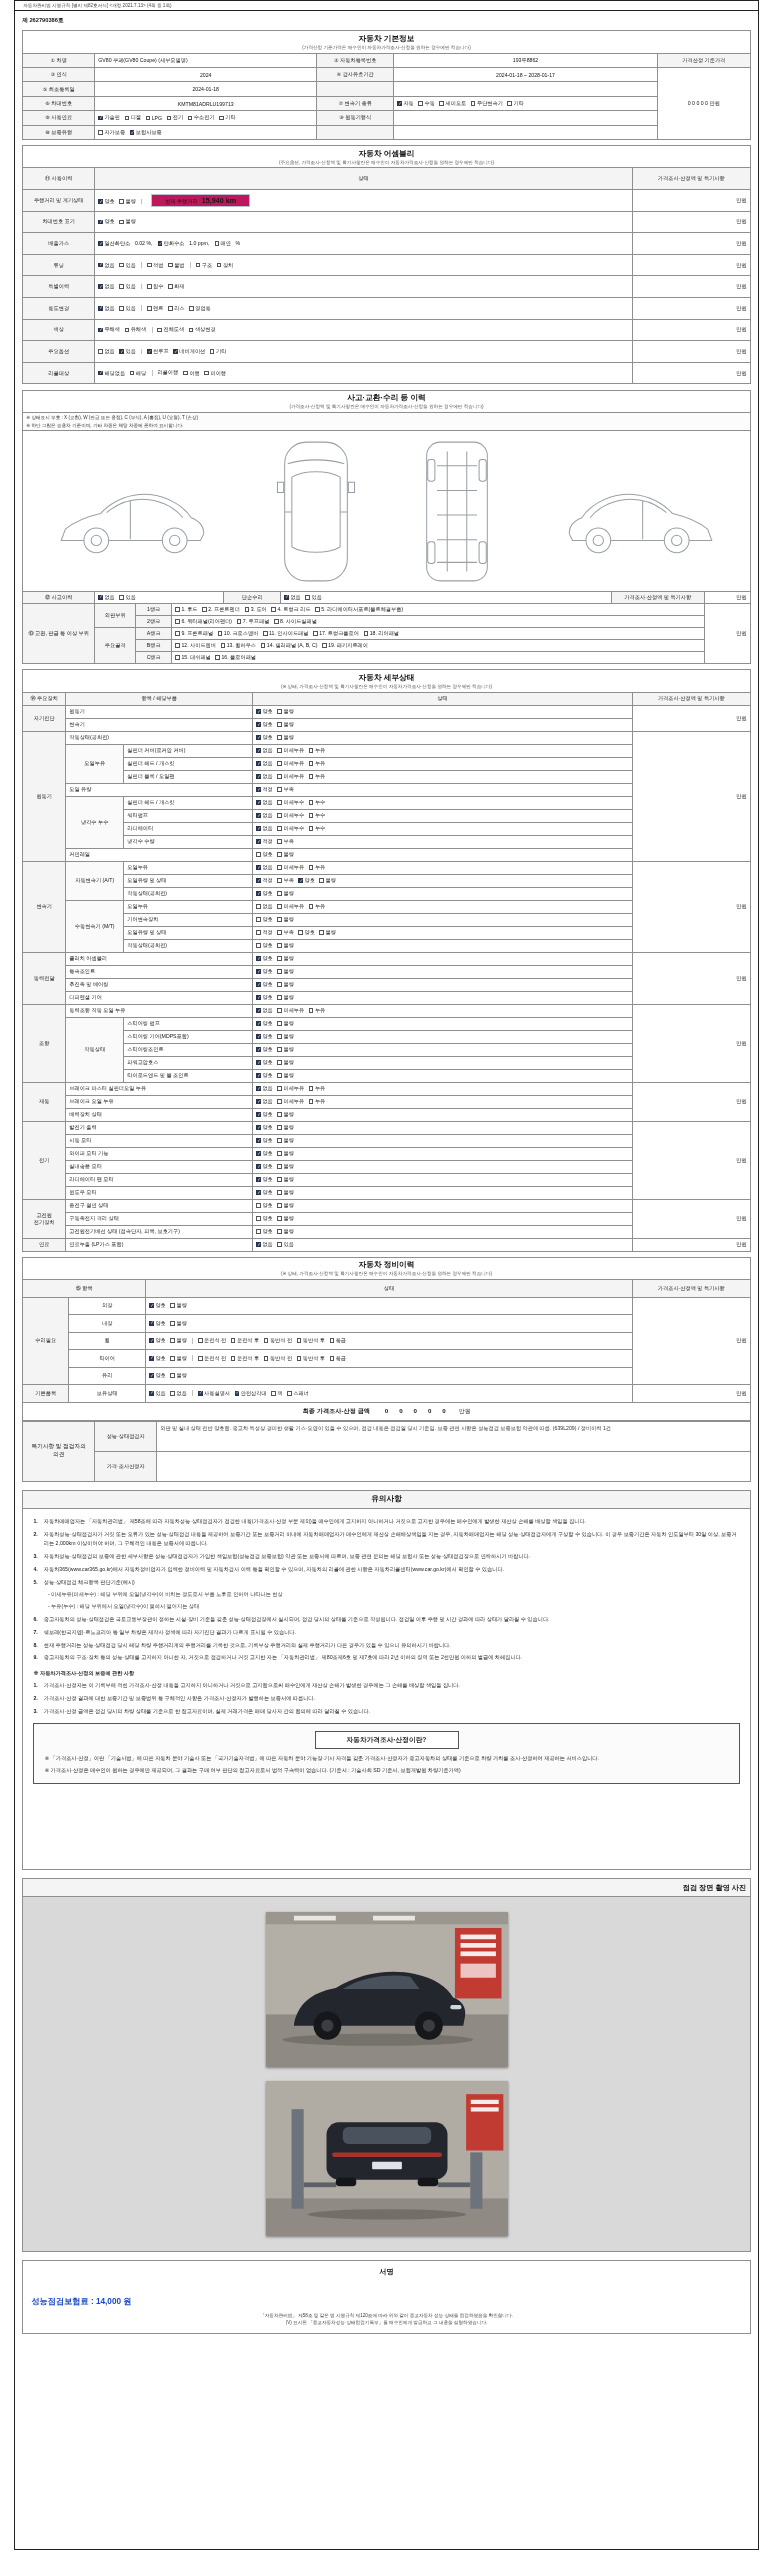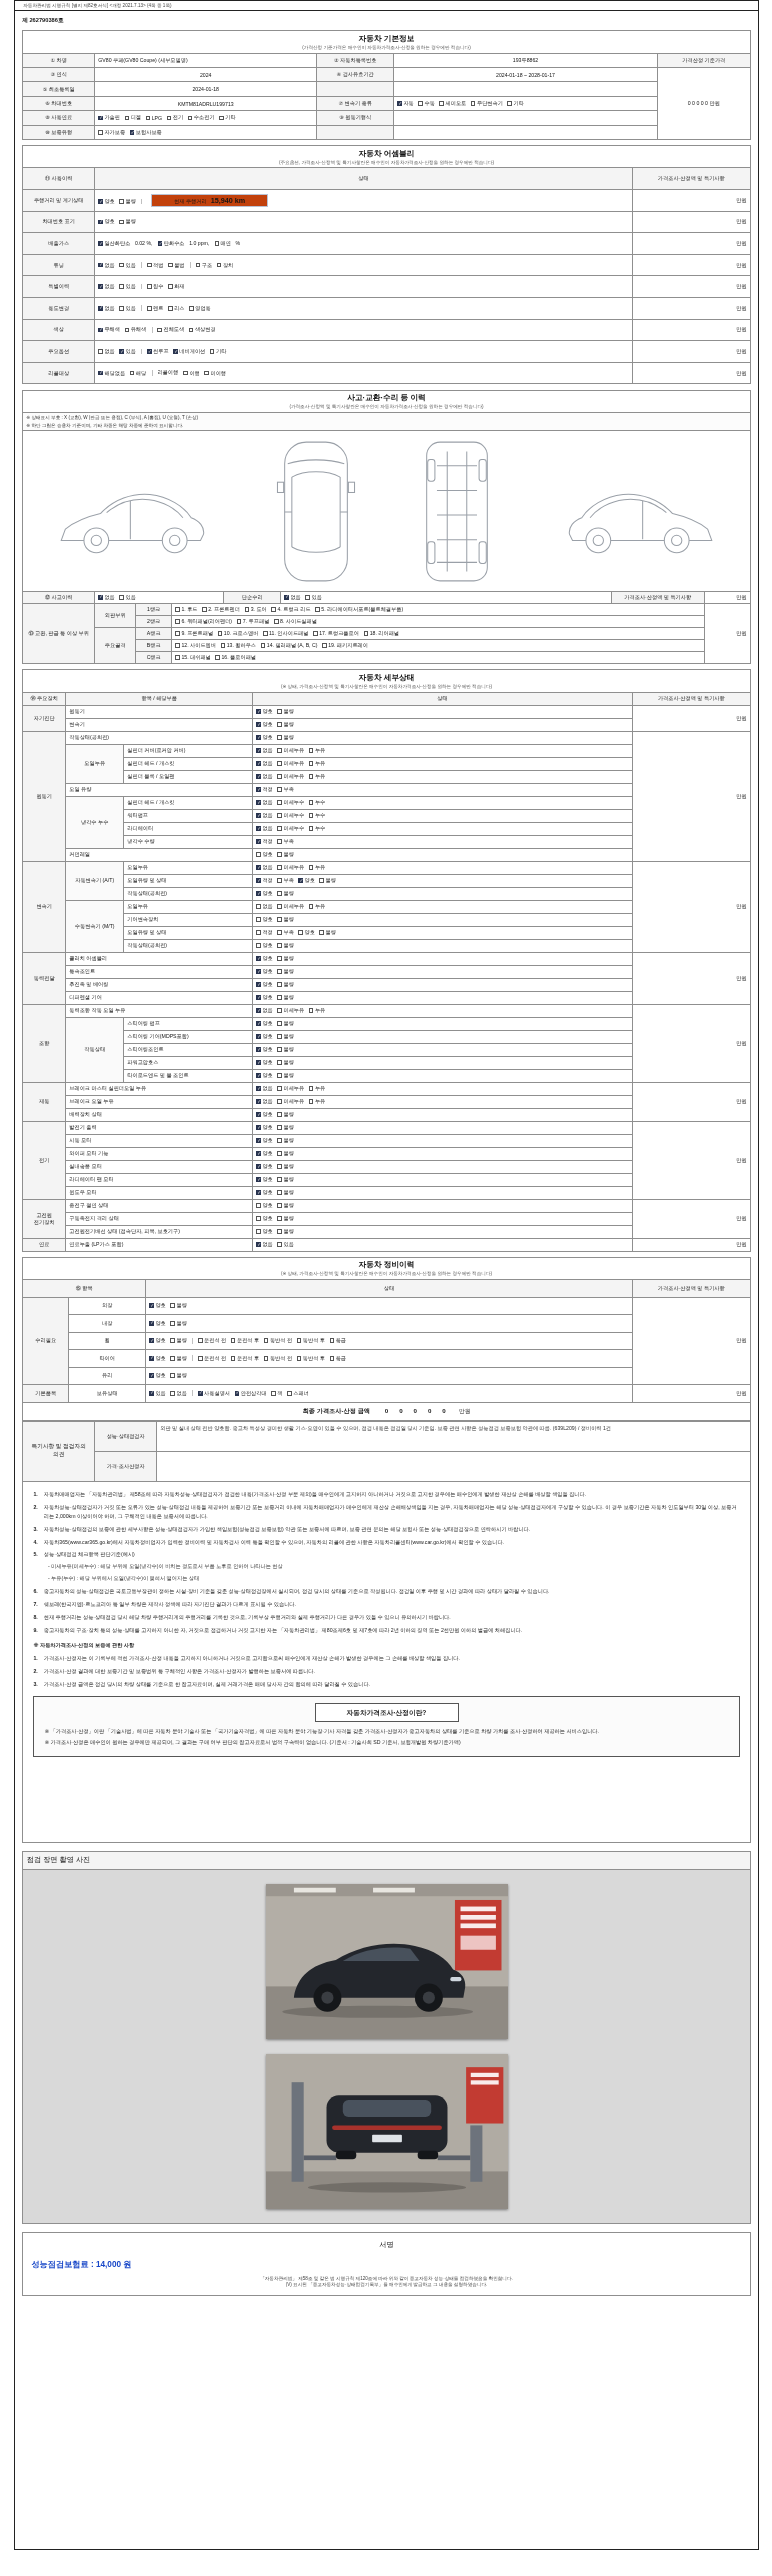--- a/index.html
+++ b/index.html
@@ -23,21 +23,21 @@
 #basic-table td{height:14.4px}
 #comp-table tbody td{height:21.6px}
 #detail-table tbody td{height:13px}
 #other-table tbody td{height:17.5px}
 .cbw{display:inline-flex;align-items:center;margin:0.5px 4.6px 0.5px 0;white-space:nowrap;vertical-align:middle}
 .cb{width:4.6px;height:4.6px;border:0.5px solid #555;display:inline-block;margin-right:1.5px;background:#fff;flex:0 0 auto;position:relative}
 .cb.on{background:#2a3550;border-color:#2a3550}
 .cb.on::after{content:"✓";position:absolute;left:0;top:-1.5px;font-size:4.6px;color:#fff}
 .cblab{font-size:5.2px}
 .bar{display:inline-block;width:0;height:5.7px;border-left:0.5px solid #c0c0c0;margin:0 4.6px 0 1px;vertical-align:middle}
-.hl{display:inline-flex;align-items:baseline;background:#c2410c;border:0.5px solid #b9c2d4;padding:1px 22px;margin-left:4.1px}
+.hl{display:inline-flex;align-items:baseline;background:#be185d;border:0.5px solid #b9c2d4;padding:1px 13px;margin-left:4.1px}
 .hlpre{font-size:5.2px;margin-right:4.1px}
 .hl b{font-size:7.2px}
 .txt{margin-right:5.2px;font-size:5.2px}
 .device{background:#f4f4f4;text-align:center}
 .sub{background:#fafafa;text-align:center}
 .legend{font-size:4.6px;color:#333;background:#fcfcfc;line-height:1.6}
 .diagrams{padding:5.2px 3.1px}
 .diagwrap{display:flex;justify-content:space-around;align-items:center}
 .finrow td{padding:4.1px;text-align:center}
 .finlbl{font-weight:700;font-size:6.2px;margin-right:13.4px}
@@ -50,26 +50,26 @@
 .notice-box{border:0.5px solid #8f8f8f;border-top:none;padding:8.2px 10.3px;font-size:5.2px;line-height:1.7;color:#222;min-height:361px}
 .nitem{display:flex;margin-bottom:4.1px}
 .nno{width:10.3px;flex:0 0 auto;font-weight:700}
 .ntext{flex:1}
 .nsub{margin:-1px 0 4.1px 14.4px;color:#333}
 .nhead{font-weight:700;margin:6.2px 0 4.1px}
 .pricing-box{border:0.5px solid #555;margin-top:7.2px;padding:6.2px 10.3px;background:#fbfbfb}
 .pb-title{width:144px;margin:0 auto 5.2px;text-align:center;border:0.5px solid #555;font-weight:700;font-size:6.7px;padding:2.6px;background:#fff}
 .pb-line{font-size:5.2px;line-height:1.6;color:#222;margin-bottom:3.1px}
 .photo-sec{margin-top:8.2px;border:0.5px solid #8f8f8f}
-.photo-title{font-size:7.2px;font-weight:400;text-align:left;padding:3.6px;border-bottom:0.5px solid #8f8f8f;background:#f4f4f4}
+.photo-title{font-size:7.2px;font-weight:700;text-align:right;padding:3.6px;border-bottom:0.5px solid #8f8f8f;background:#f4f4f4}
 .photo-area{background:#d9d9d9;padding:14.4px 0;display:flex;flex-direction:column;align-items:center;gap:14.4px;min-height:330px}
 .photo{width:242px;height:155px;background:#777;box-shadow:0 0.5px 2.6px rgba(0,0,0,.45)}
 .photo svg{display:block;width:100%;height:100%}
 .sign-sec{margin-top:8.2px;border:0.5px solid #8f8f8f;padding:6.2px 8.2px 8.2px}
-.sign-title{text-align:center;font-weight:400;font-size:7.2px;margin-bottom:9px}
+.sign-title{text-align:center;font-weight:700;font-size:7.2px;margin-bottom:19px}
 .fee{color:#1847c8;font-weight:700;font-size:8.2px;text-align:left;margin:4.1px 0 6.2px}
 .sline{font-size:4.6px;color:#444;text-align:center;margin-top:1.5px}
 </style>
 </head>
 <body>
 
 <div class="sheet">
 
   <div class="formcap">자동차관리법 시행규칙 [별지 제82호서식] &lt;개정 2021.7.13&gt;  (4쪽 중 1쪽)</div>
 
@@ -1205,20 +1205,21 @@
       <td class="lbl c who">성능·상태점검자</td>
       <td class="optext">외판 및 실내 상태 전반 양호함. 중고차 특성상 경미한 생활 기스·오염이 있을 수 있으며, 점검 내용은 점검일 당시 기준임. 보증 관련 사항은 성능점검 보증보험 약관에 따름. (639L209) / 정비이력 1건</td>
     </tr>
     <tr>
       <td class="lbl c who">가격·조사산정자</td>
       <td class="optext"></td>
     </tr>
   </tbody>
     </table>
 
+  <div class="notice-title">유의사항</div>
   <div class="notice-box">
     <div id="notice-list">
         <div class="nitem">
           <span class="nno">1.</span>
           <span class="ntext">자동차매매업자는 「자동차관리법」 제58조에 따라 자동차성능·상태점검자가 점검한 내용(가격조사·산정 부분 제외)을 매수인에게 고지하지 아니하거나 거짓으로 고지한 경우에는 매수인에게 발생한 재산상 손해를 배상할 책임을 집니다.</span>
         </div>
         <div class="nitem">
           <span class="nno">2.</span>
           <span class="ntext">자동차성능·상태점검자가 거짓 또는 오류가 있는 성능·상태점검 내용을 제공하여 보증기간 또는 보증거리 이내에 자동차매매업자가 매수인에게 재산상 손해배상책임을 지는 경우, 자동차매매업자는 해당 성능·상태점검자에게 구상할 수 있습니다. 이 경우 보증기간은 자동차 인도일부터 30일 이상, 보증거리는 2,000km 이상이어야 하며, 그 구체적인 내용은 보증서에 따릅니다.</span>
         </div>

